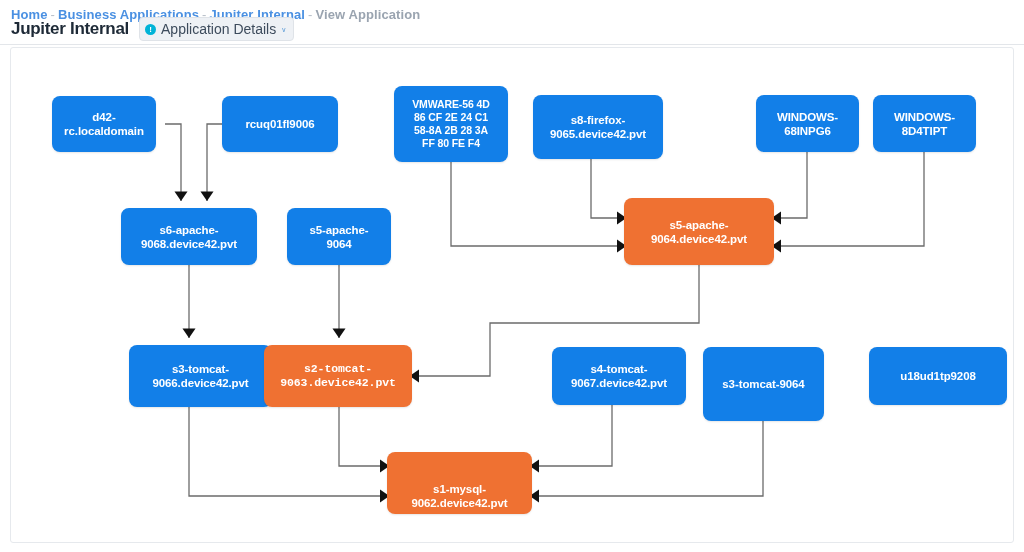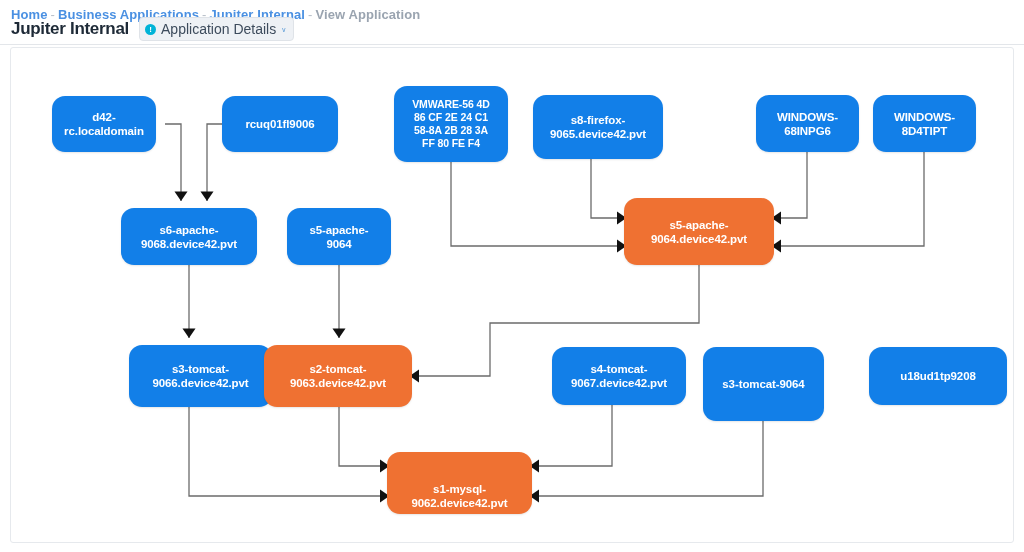--- a/index.html
+++ b/index.html
@@ -53,21 +53,21 @@
     width: 1004px; height: 496px;
     background: #ffffff; border: 1px solid #e6e9ed; border-radius: 3px;
   }
   .diagram { position: absolute; left: 0; top: 0; width: 1004px; height: 496px; }
   .edges { position: absolute; left: 0; top: 0; width: 1004px; height: 496px; }
 
   .node {
     position: absolute;
     display: flex; align-items: center; justify-content: center;
     text-align: center;
-    border-radius: 13px;
+    border-radius: 8px;
     color: #ffffff; font-weight: bold;
     font-size: 11.5px; line-height: 14px;
     letter-spacing: -.1px;
     padding: 4px 6px;
     cursor: pointer;
     box-shadow: 0 1px 2px rgba(0,0,0,.10);
   }
   .node.blue   { background: #127fe8; }
   .node.orange { background: #ef7132; }
   .node .lbl { display: block; white-space: pre-line; }
@@ -181,21 +181,21 @@
 9064</span>
           </div>
           <div class="node orange" style="left: 613px; top: 150px; width: 150px; height: 67px;">
             <span class="lbl">s5-apache-
 9064.device42.pvt</span>
           </div>
           <div class="node blue" style="left: 118px; top: 297px; width: 143px; height: 62px;">
             <span class="lbl">s3-tomcat-
 9066.device42.pvt</span>
           </div>
-          <div class="node orange" style="left: 253px; top: 297px; width: 148px; height: 62px;">
+          <div class="node orange" style="left: 253px; top: 297px; width: 148px; height: 62px; font-family: Liberation Mono, monospace;">
             <span class="lbl">s2-tomcat-
 9063.device42.pvt</span>
           </div>
           <div class="node blue" style="left: 541px; top: 299px; width: 134px; height: 58px;">
             <span class="lbl">s4-tomcat-
 9067.device42.pvt</span>
           </div>
           <div class="node blue" style="left: 692px; top: 299px; width: 121px; height: 74px;">
             <span class="lbl">s3-tomcat-9064</span>
           </div>

